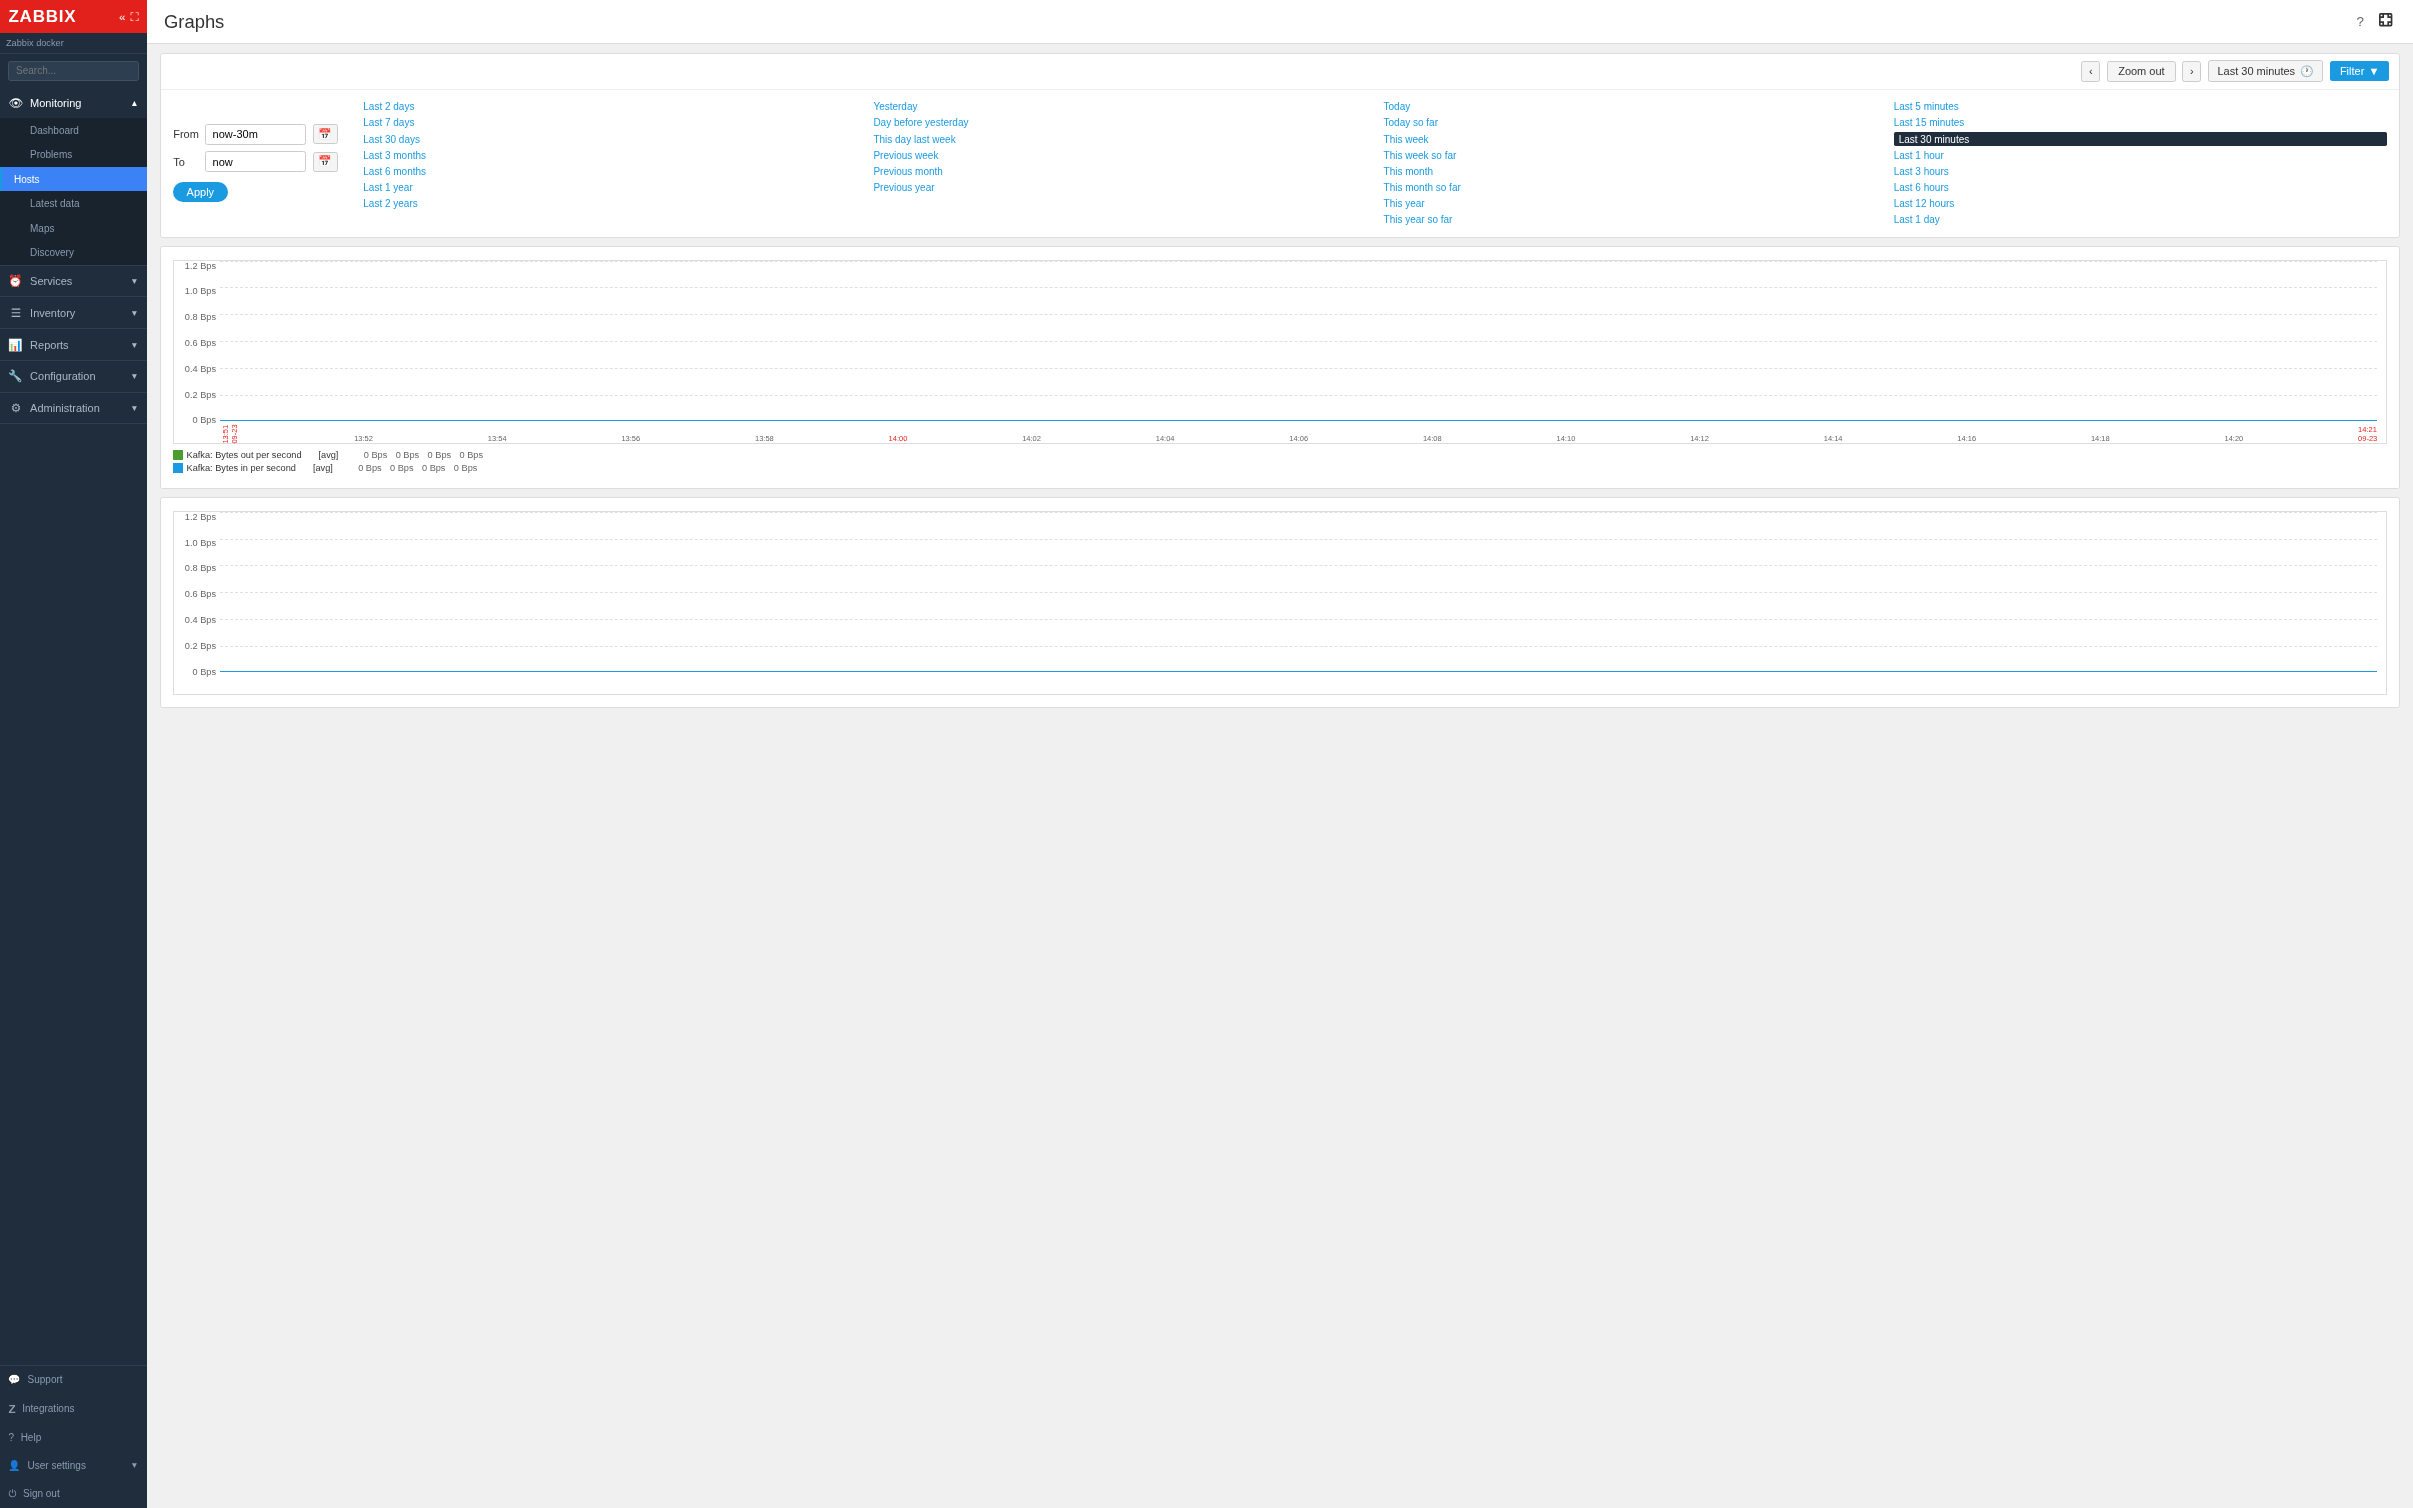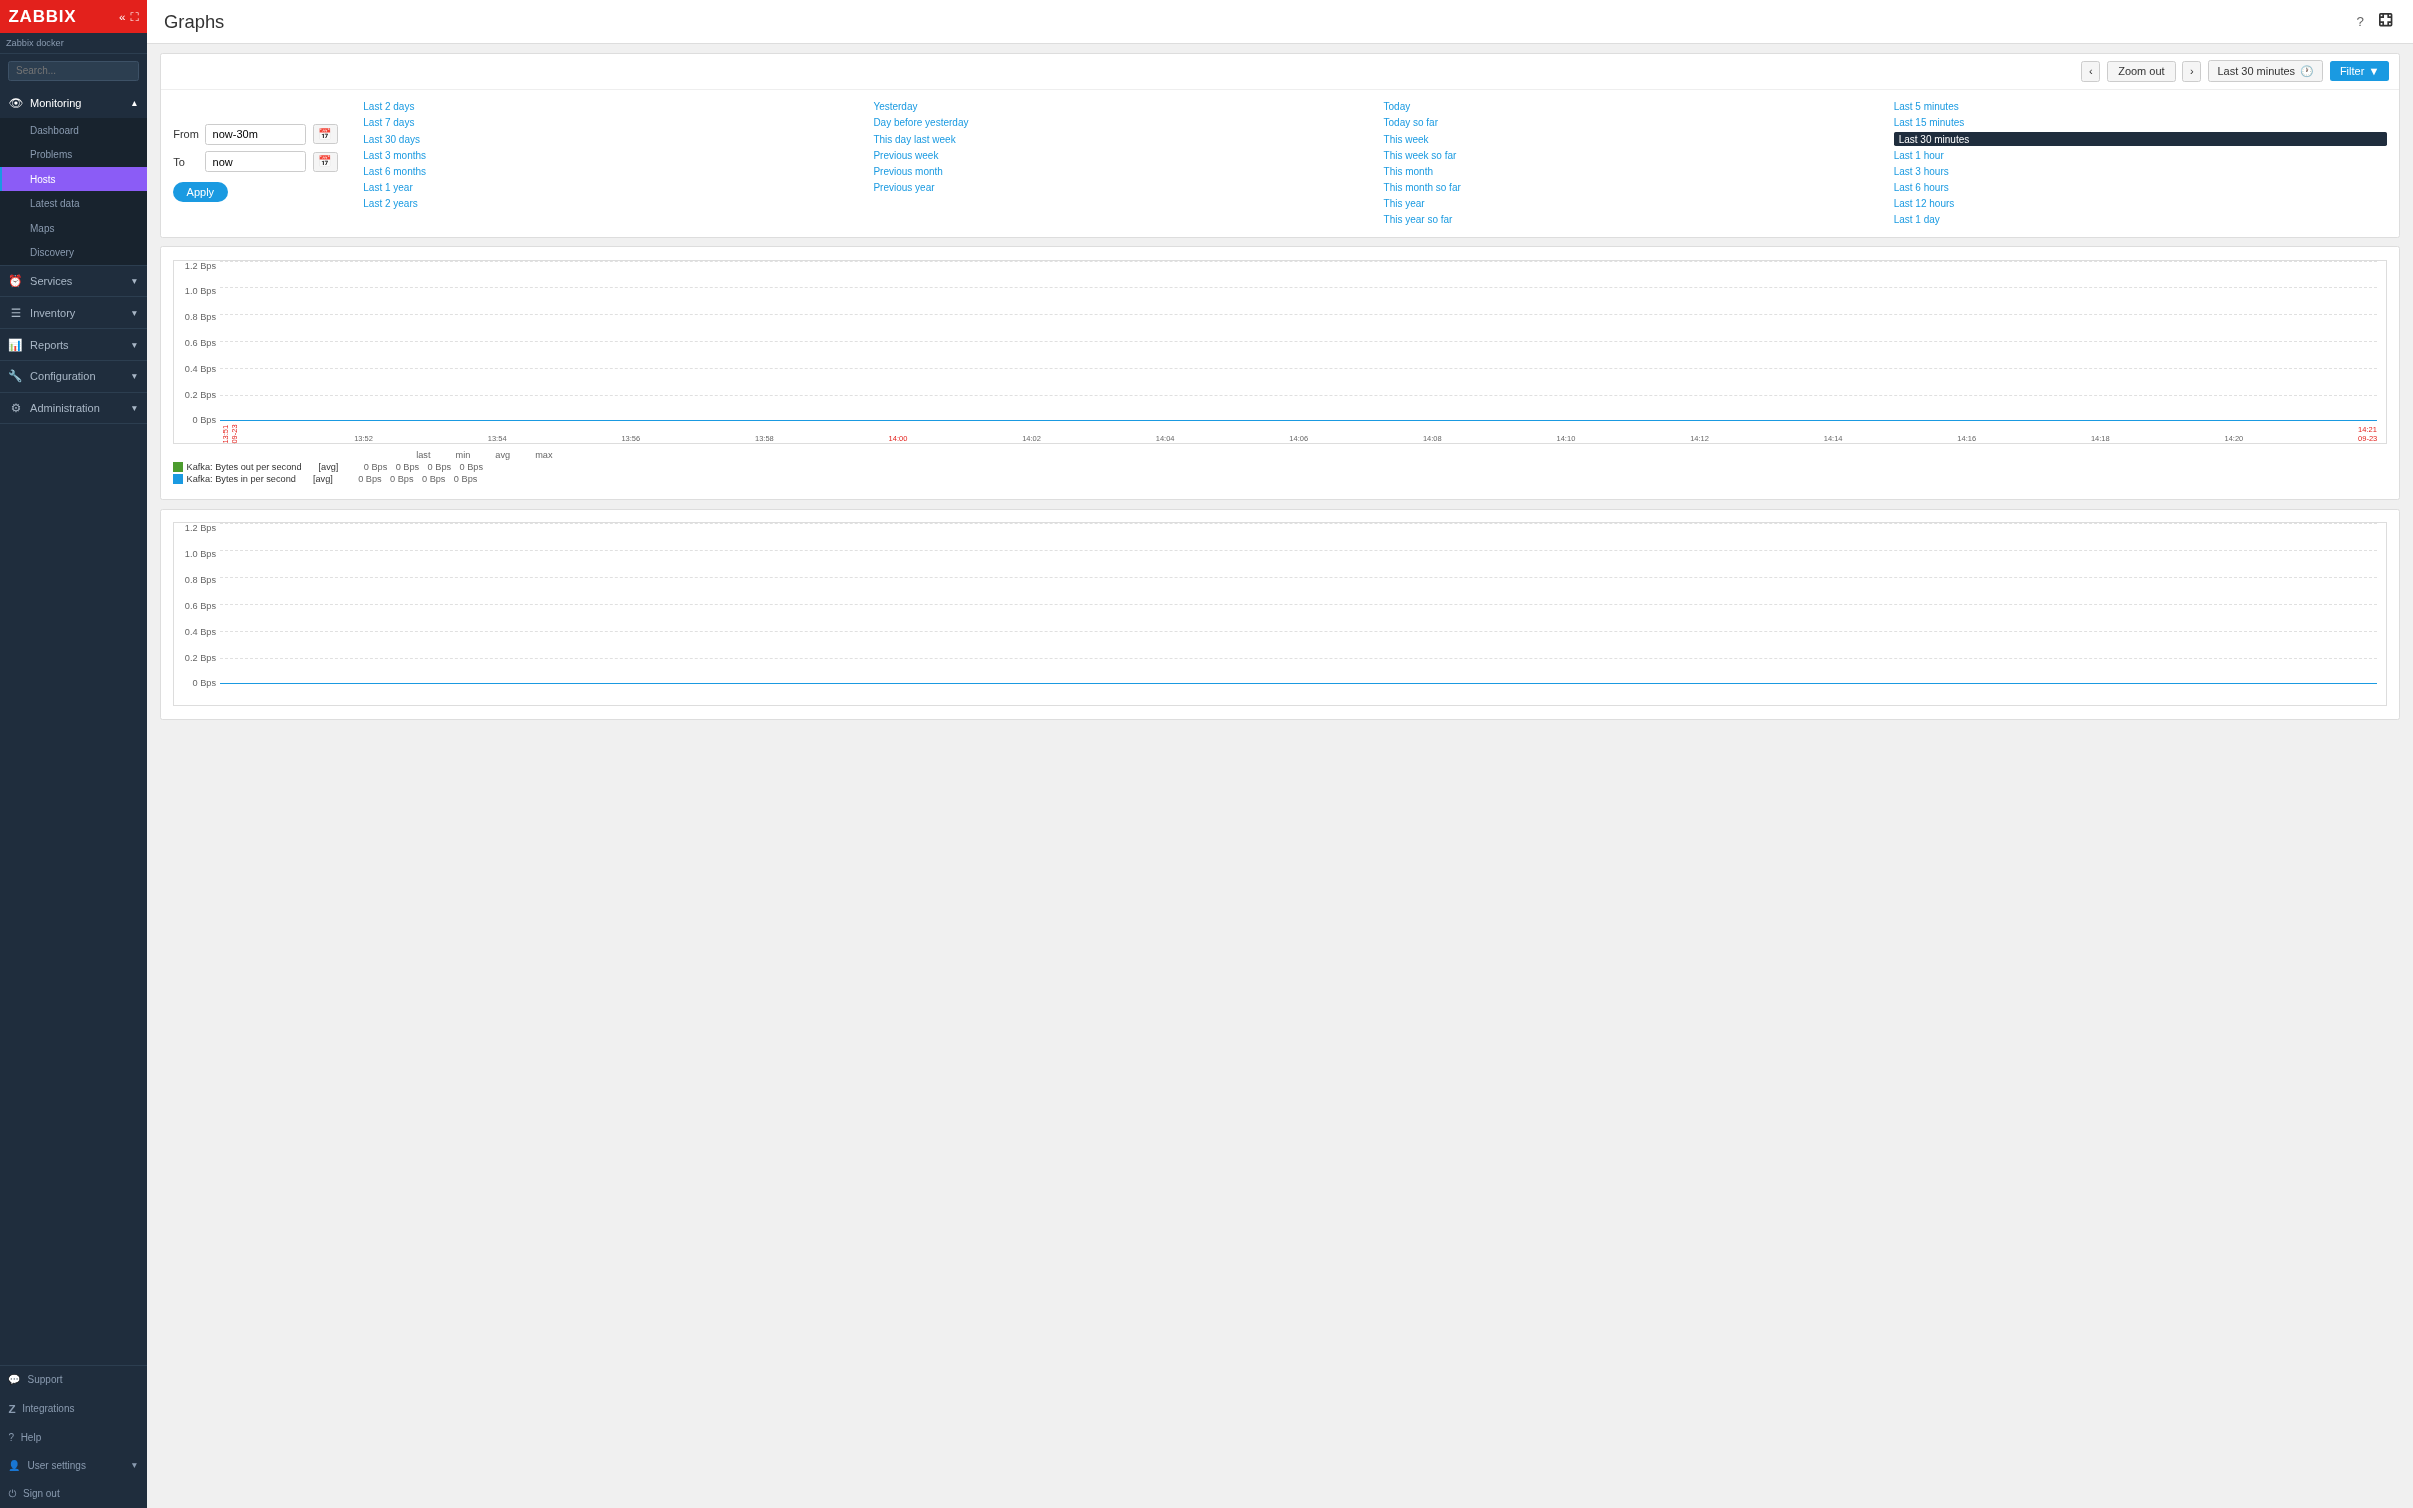--- a/index.html
+++ b/index.html
@@ -69,21 +69,21 @@
     .sidebar-section-icon { font-size: 11.7px; width: 15px; text-align: center; }
     .sidebar-section-label { flex: 1; }
     .sidebar-section-arrow { font-size: 8.4px; }
     .sidebar-sub-items { background: #18232e; }
     .sidebar-sub-item {
       padding: 6.7px 8.4px 6.7px 30px;
       cursor: pointer;
       color: #8a9bb0;
       font-size: 10px;
     }
-    .sidebar-sub-item.active { color: #fff; border-left: 2.5px solid #1a9ae1; padding-left: 28px; background: #8b5cf6; }
+    .sidebar-sub-item.active { color: #fff; border-left: 2.5px solid #1a9ae1; padding-left: 12px; background: #3b82f6; }
 
     .sidebar-bottom {
       margin-top: auto;
       border-top: 0.8px solid #2c3e50;
     }
     .sidebar-bottom-item {
       display: flex;
       align-items: center;
       gap: 6.7px;
       padding: 8.4px 8.4px;
@@ -570,27 +570,20 @@
           <span style="font-size:7.5px;">14:12</span>
           <span style="font-size:7.5px;">14:14</span>
           <span style="font-size:7.5px;">14:16</span>
           <span style="font-size:7.5px;">14:18</span>
           <span style="font-size:7.5px;">14:20</span>
           <span style="font-size:7.5px;color:#e3211c;">14:21<br>09-23</span>
         </div>
       </div>
 
       <div class="graph-legend">
-        <div style="display:flex;gap:25px;font-size:9.2px;color:#666;margin-left:218px;margin-bottom:1.7px;">
-          <span></span>
-          <span>last</span>
-          <span>min</span>
-          <span>avg</span>
-          <span>max</span>
-        </div>
         <div class="legend-row">
           <div class="legend-item">
             <span class="legend-color" style="background:#4c9c2e;"></span>
             <span>Kafka: Bytes out per second</span>
           </div>
           <span>[avg]</span>
           <div class="legend-stats">
             <span>0 Bps</span>
             <span>0 Bps</span>
             <span>0 Bps</span>

